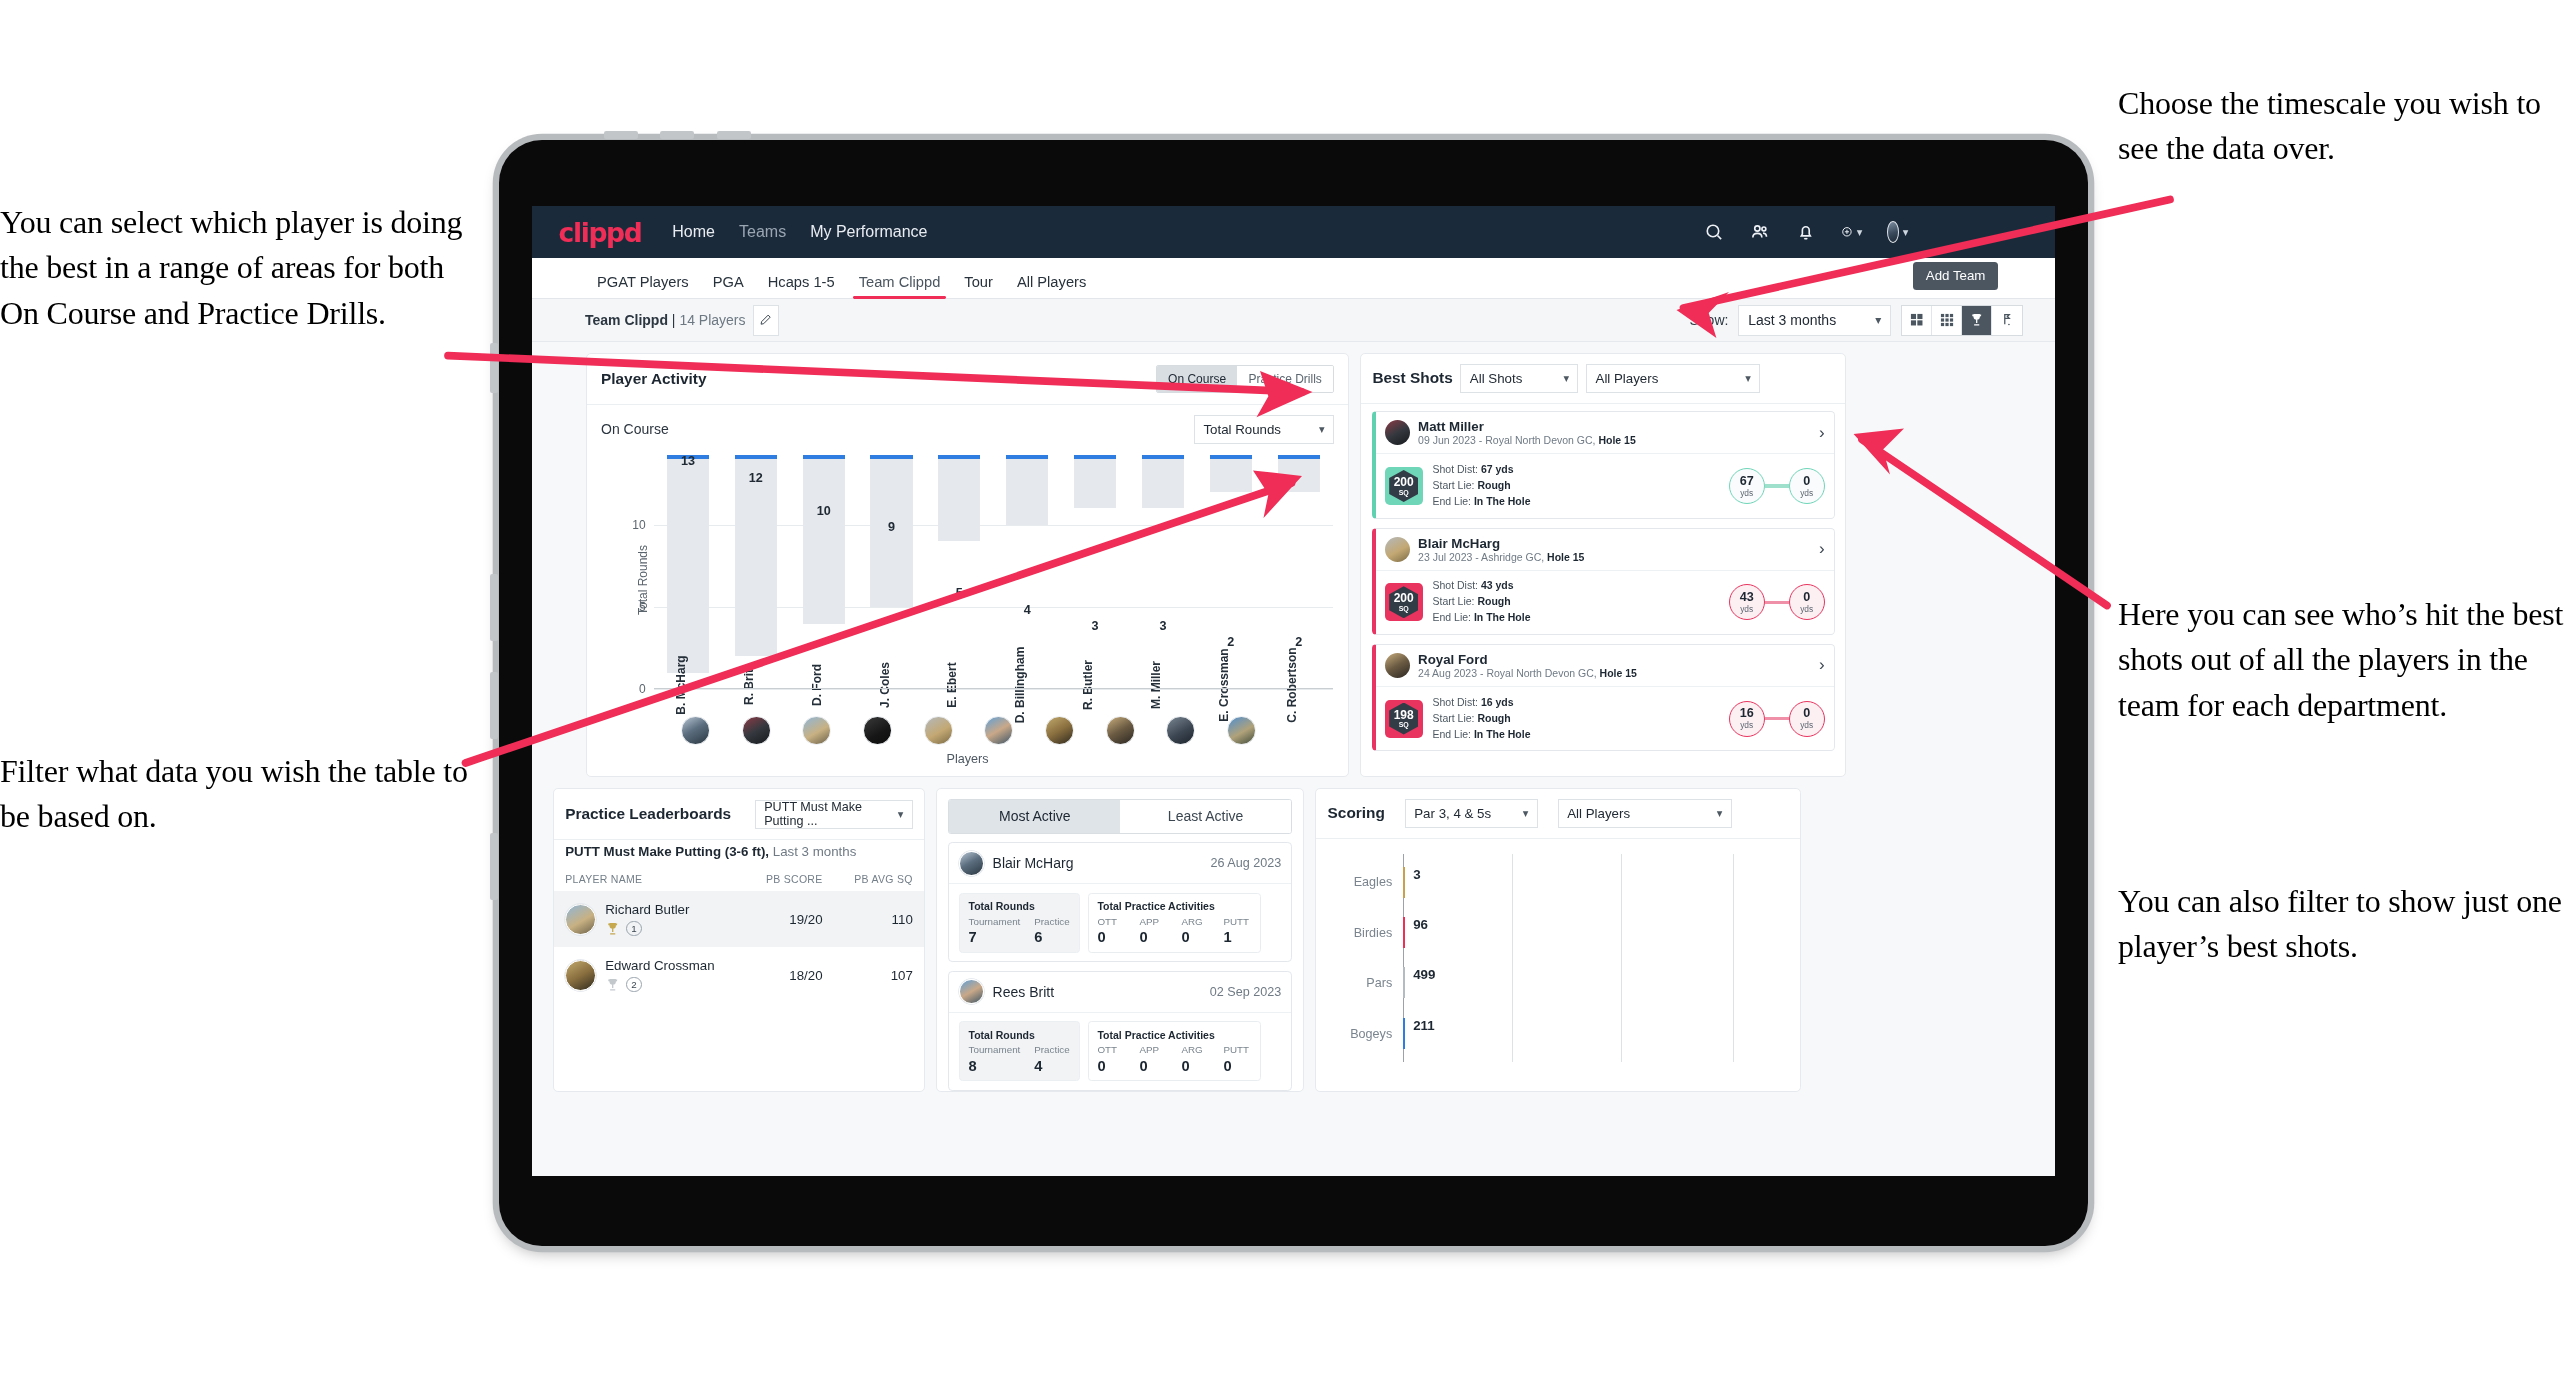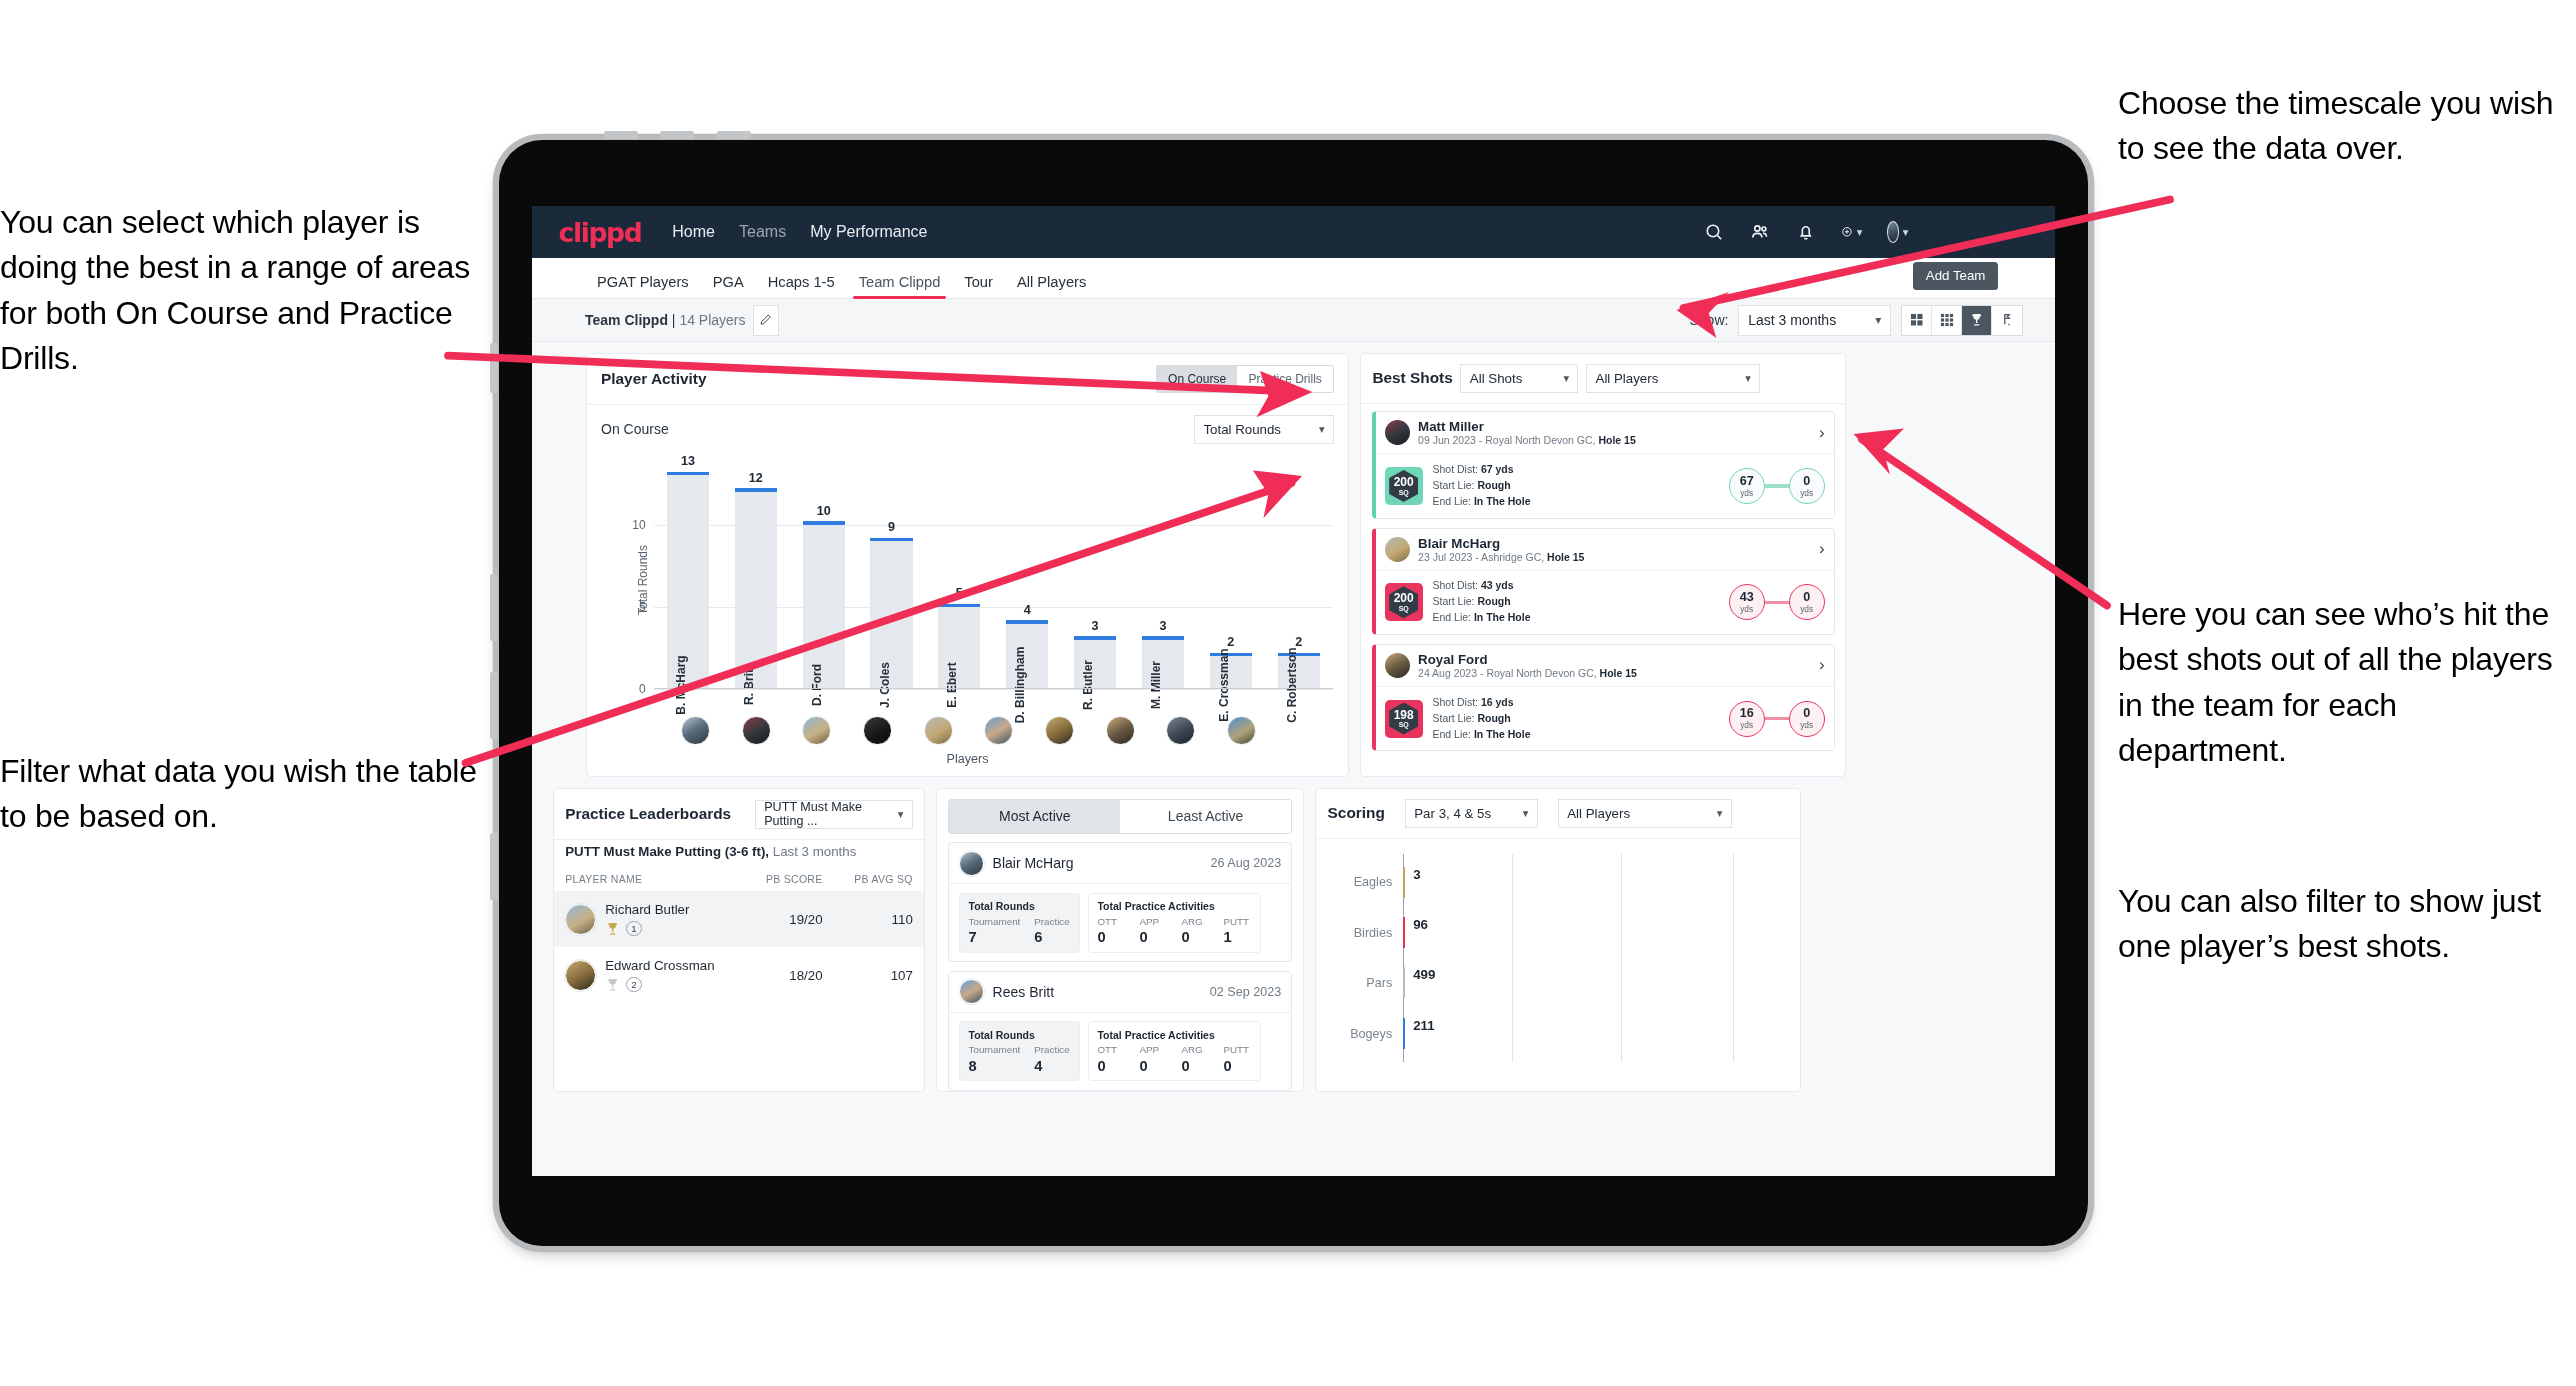--- a/index.html
+++ b/index.html
@@ -10,21 +10,21 @@
     position: relative;
     overflow: hidden;
   }
 
   
   .annot {
     position: absolute;
     color: #000;
     font-size: 32px;
     line-height: 1.42;
-    font-family: Liberation Sans, sans-serif;
+    font-family: Liberation Serif, serif;
     letter-spacing: -0.2px;
   }
   #annot-left-top { left: 0px; top: 200px; width: 490px; }
   #annot-left-bottom { left: 0px; top: 749px; width: 490px; }
   #annot-right-top { left: 2118px; top: 81px; width: 448px; }
   #annot-right-mid { left: 2118px; top: 592px; width: 455px; }
   #annot-right-bottom { left: 2118px; top: 879px; width: 455px; }
 
   .arrow-svg { position: absolute; left: 0; top: 0; width: 2576px; height: 1386px; pointer-events: none; z-index: 60; }
 
@@ -137,21 +137,21 @@
   #pa-chart-wrap { padding: 4.2px 12.6px 7px 12.6px; position: relative; height: 267px; }
   #pa-plot { position: absolute; left: 67px; right: 15.4px; top: 12.6px; bottom: 24px; }
   .gridline { position: absolute; left: 0; right: 0; height: 0.7px; background: #e8ebee; }
   .ytick { position: absolute; right: 100%; margin-right: 8.4px; transform: translateY(-50%); font-size: 12px; color: #5c666f; }
   #ylabel {
     position: absolute; left: 21px; top: 50%;
     transform: translateY(-50%) rotate(-90deg); transform-origin: center;
     font-size: 12px; color: #5a646d; white-space: nowrap;
   }
   .bars { position: absolute; left: 0; right: 0; bottom: 0; top: 0; display: flex; align-items: flex-end; }
-  .barcol { flex: 1; display: flex; flex-direction: column; align-items: center; justify-content: flex-end; position: relative; height: 100%; }
+  .barcol { flex: 1; display: flex; flex-direction: column; align-items: center; position: relative; height: 100%; }
   .bar { width: 62%; background: #e5e8ec; position: relative; }
   .bar::before { content: ""; position: absolute; left: 0; right: 0; top: -3.5px; height: 3.5px; background: #2f7de1; }
   .barval { position: absolute; font-size: 12.6px; font-weight: 700; color: #202a35; }
   .barname {
     position: absolute; bottom: 4.2px; left: 50%;
     transform: translateX(-50%) rotate(-90deg); transform-origin: bottom center;
     font-size: 12px; color: #252f39; white-space: nowrap; font-weight: 600;
   }
   #axisline { position: absolute; left: 0; right: 0; bottom: 0; height: 1.4px; background: #c9ced3; }
   #avatars-row { display: flex; justify-content: space-around; padding: 2.8px 76px 0 78px; }

